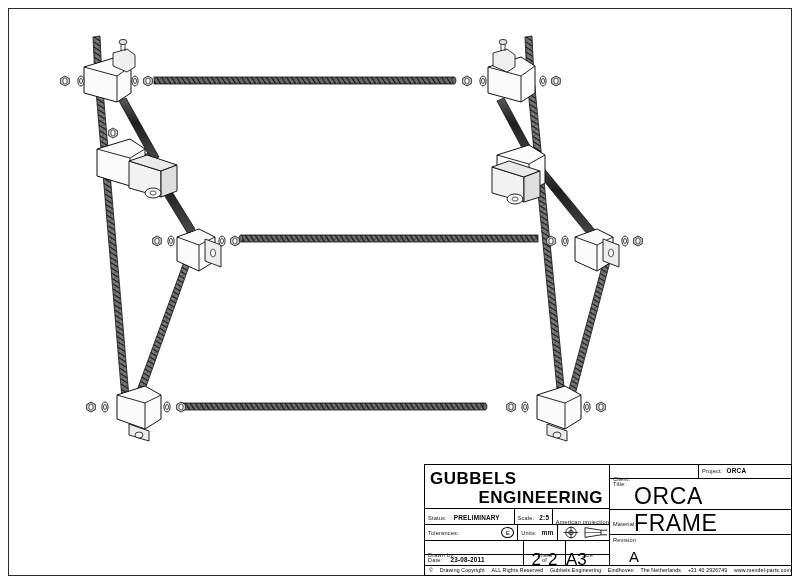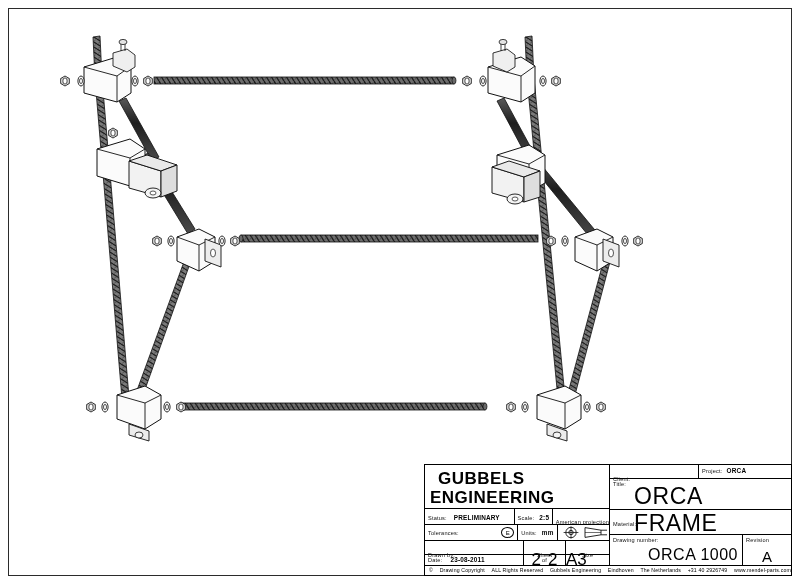--- a/index.html
+++ b/index.html
@@ -52,27 +52,26 @@
     height:44px;box-sizing:border-box;
     border-bottom:1px solid #000;
     padding:2px 4px 0 5px;
     display:flex;flex-direction:column;justify-content:center;
   }
   .logo-1{
     font-family:"Liberation Sans", sans-serif;
     font-size:17px;font-weight:bold;letter-spacing:0.5px;
     line-height:19px;
     text-align:left;
-    margin-left:8px;
   }
   .logo-2{
     font-family:"Liberation Sans", sans-serif;
     font-size:17px;font-weight:bold;letter-spacing:0.5px;
     line-height:19px;
-    text-align:left;padding-right:2px;
+    text-align:right;padding-right:2px;
   }
   .lbl{
     font-size:5.6px;letter-spacing:.2px;
     line-height:6px;
     color:#111;
     white-space:nowrap;
   }
   .val-b{font-size:6.4px;font-weight:bold;letter-spacing:.2px;}
 
   
@@ -472,24 +471,20 @@
           <span class="lbl title-lab">Title:</span>
           <span class="title-val">ORCA  FRAME</span>
         </div>
 
         <div class="r-material">
           <span class="lbl">Material:</span>
           <span class="val-b"></span>
         </div>
 
         <div class="r-dwgnum">
-          <div class="c-dwg">
-            <span class="lbl dwg-lab">Drawing number:</span>
-            <span class="dwg-val">ORCA  1000</span>
-          </div>
           <div class="c-rev">
             <span class="lbl rev-lab">Revision</span>
             <span class="rev-val">A</span>
           </div>
         </div>
       </div>
     </div>
 
     <div class="tb-footer">
       <span>©</span>

